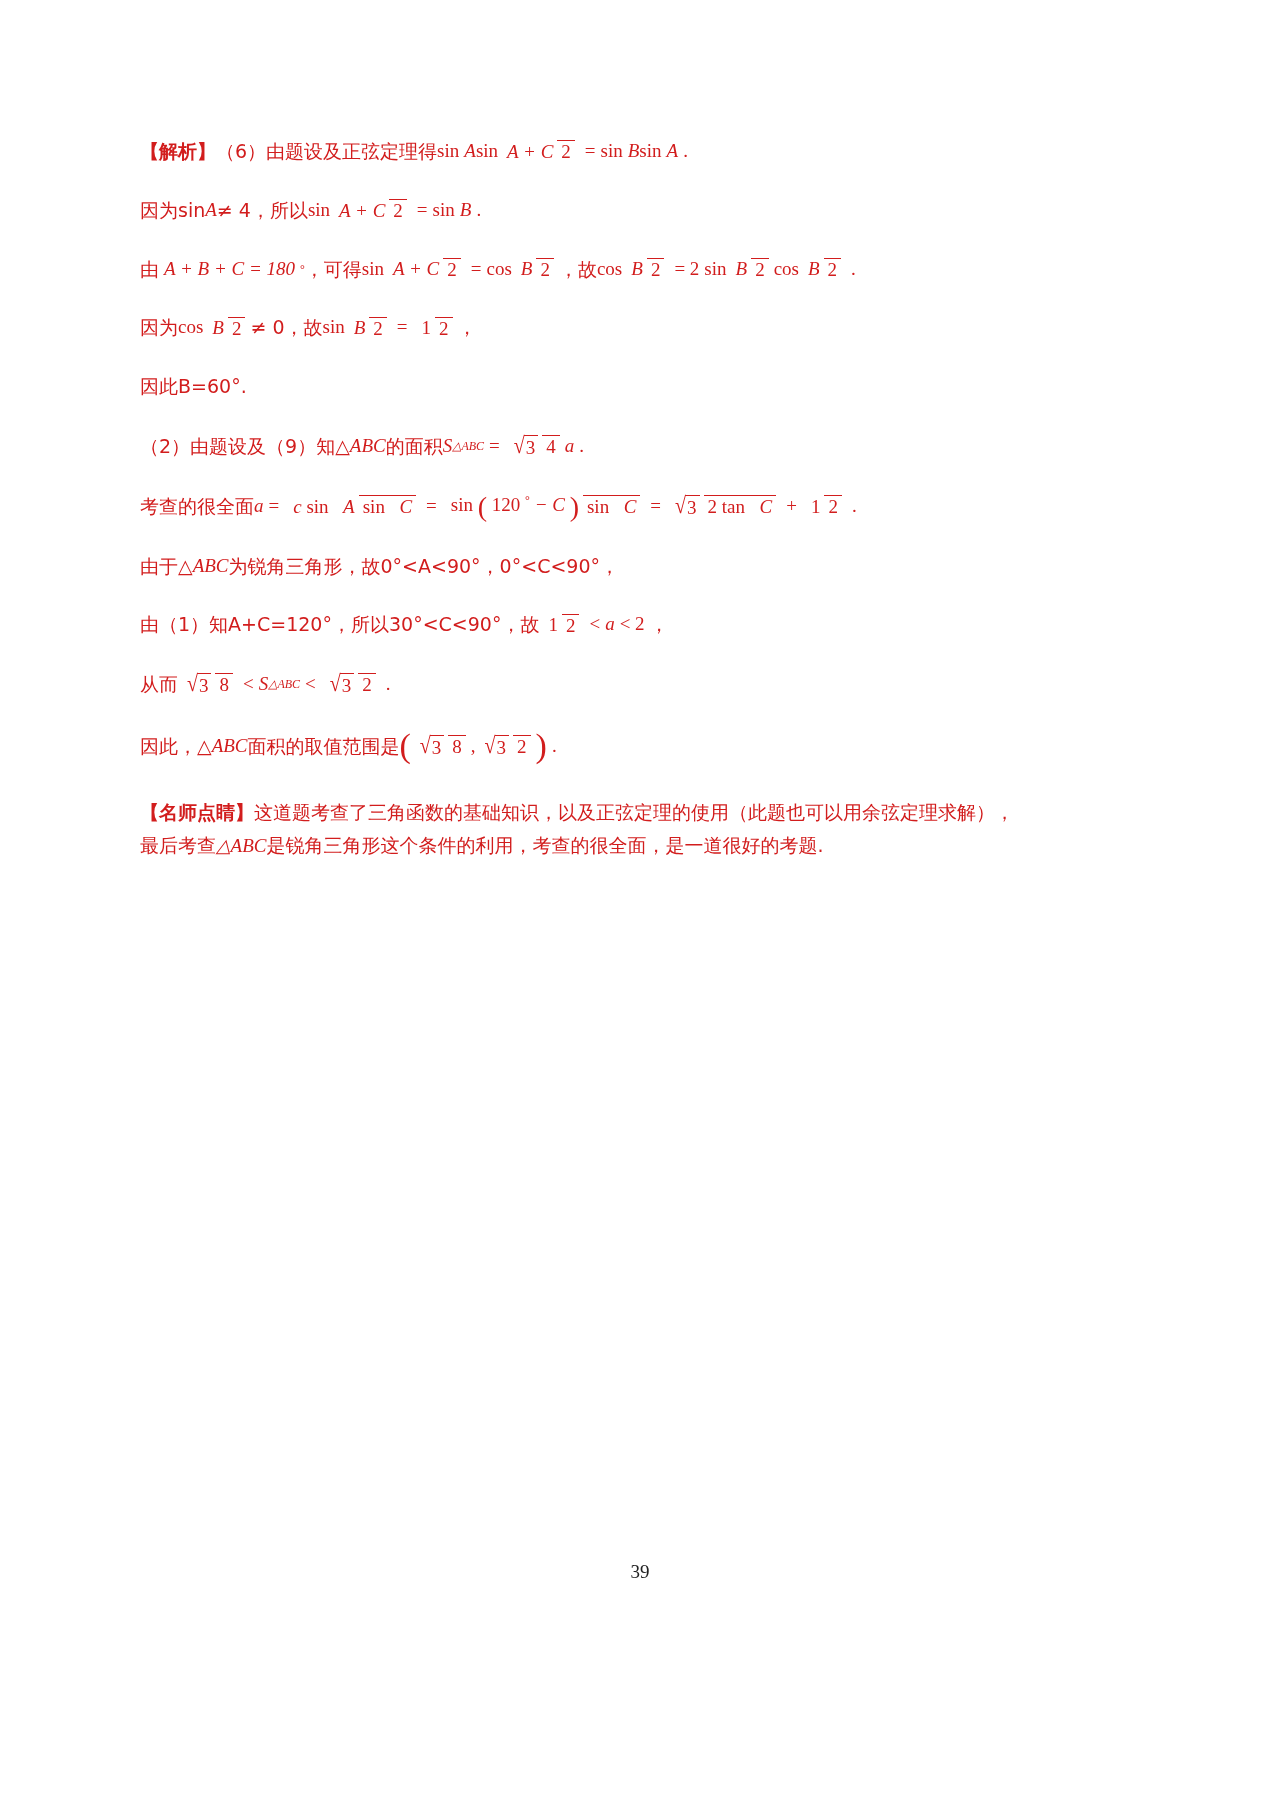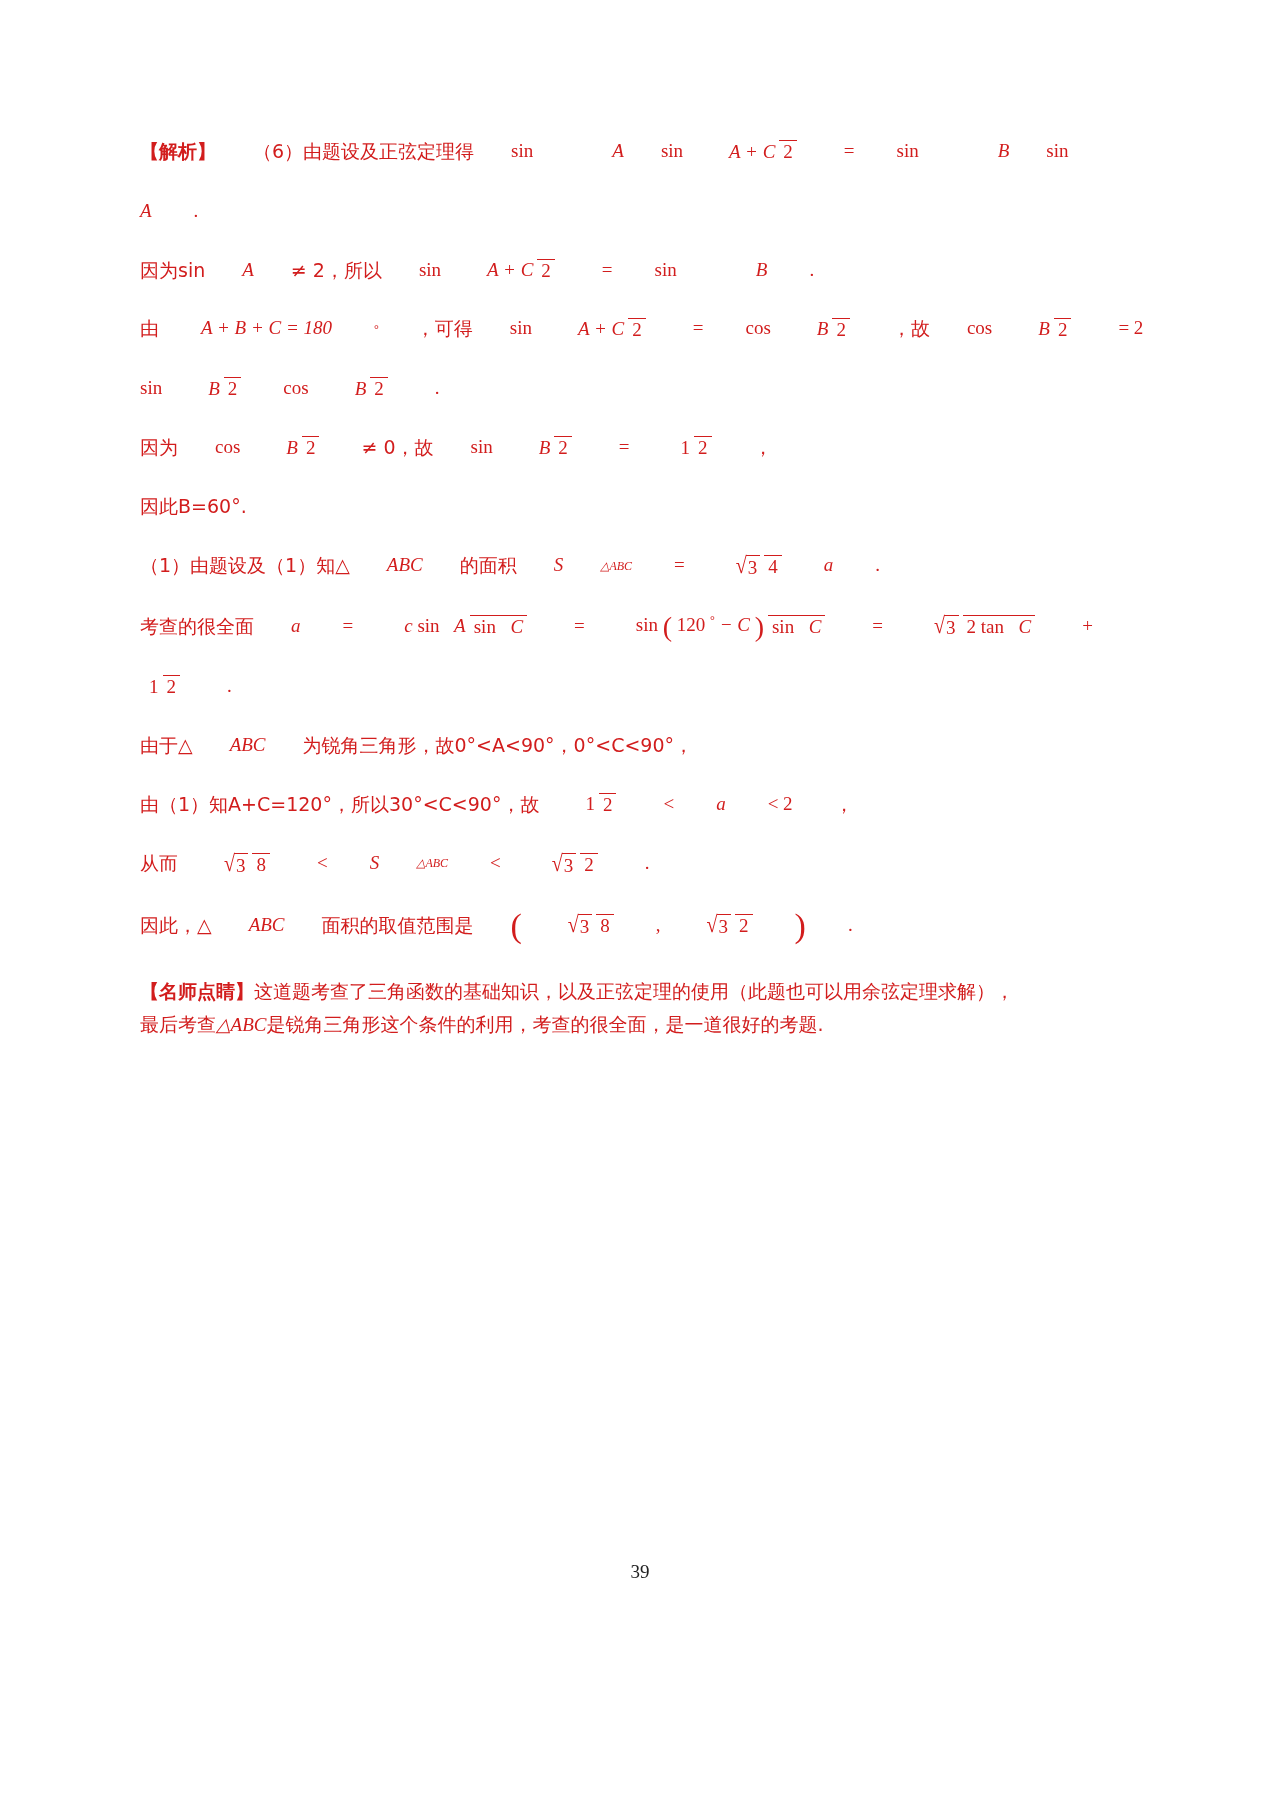--- a/index.html
+++ b/index.html
@@ -29,21 +29,21 @@
   }
   .line {
     color: #d21d1d;
     font-size: 19px;
     line-height: 1.2;
     margin-bottom: 30px;
     display: flex;
     align-items: center;
     flex-wrap: wrap;
   }
-  .tall { margin-bottom: 36px; gap: 37px; }
+  .tall { margin-bottom: 36px; }
   .zh {
     font-family: "DejaVu Sans", "Liberation Sans", sans-serif;
     font-size: 19px;
   }
   .mi { font-style: italic; font-family: "Liberation Serif", serif; }
   .mr { font-family: "Liberation Serif", serif; font-style: normal; }
   .op { margin: 0 5px; }
   .sp { display: inline-block; width: 5px; }
 
   
@@ -140,21 +140,21 @@
       <span class="mi">B</span>
       <span class="mr">sin</span>
       <span class="sp"></span>
       <span class="mi">A</span>
       <span class="mr op">.</span>
     </div>
 
     <div class="line tall">
       <span class="zh">因为sin</span>
       <span class="mi">A</span>
-      <span class="zh">≠ 2，所以</span>
+      <span class="zh">≠ 4，所以</span>
       <span class="mr">sin</span>
       <span class="frac">
         <span class="num mi">A + C</span>
         <span class="den mr">2</span>
       </span>
       <span class="mr op">=</span>
       <span class="mr">sin</span>
       <span class="sp"></span>
       <span class="mi">B</span>
       <span class="mr op">.</span>
@@ -215,21 +215,21 @@
         <span class="den mr">2</span>
       </span>
       <span class="zh">，</span>
     </div>
 
     <div class="line tall">
       <span class="zh">因此B=60°.</span>
     </div>
 
     <div class="line tall">
-      <span class="zh">（1）由题设及（1）知△</span>
+      <span class="zh">（2）由题设及（9）知△</span>
       <span class="mi">ABC</span>
       <span class="zh">的面积</span>
       <span class="mi">S</span>
       <span class="sub">△ABC</span>
       <span class="mr op">=</span>
       <span class="frac">
         <span class="num">
           <span class="sqrt">
             <span class="rad">√</span>
             <span class="rbody mr">3</span>

